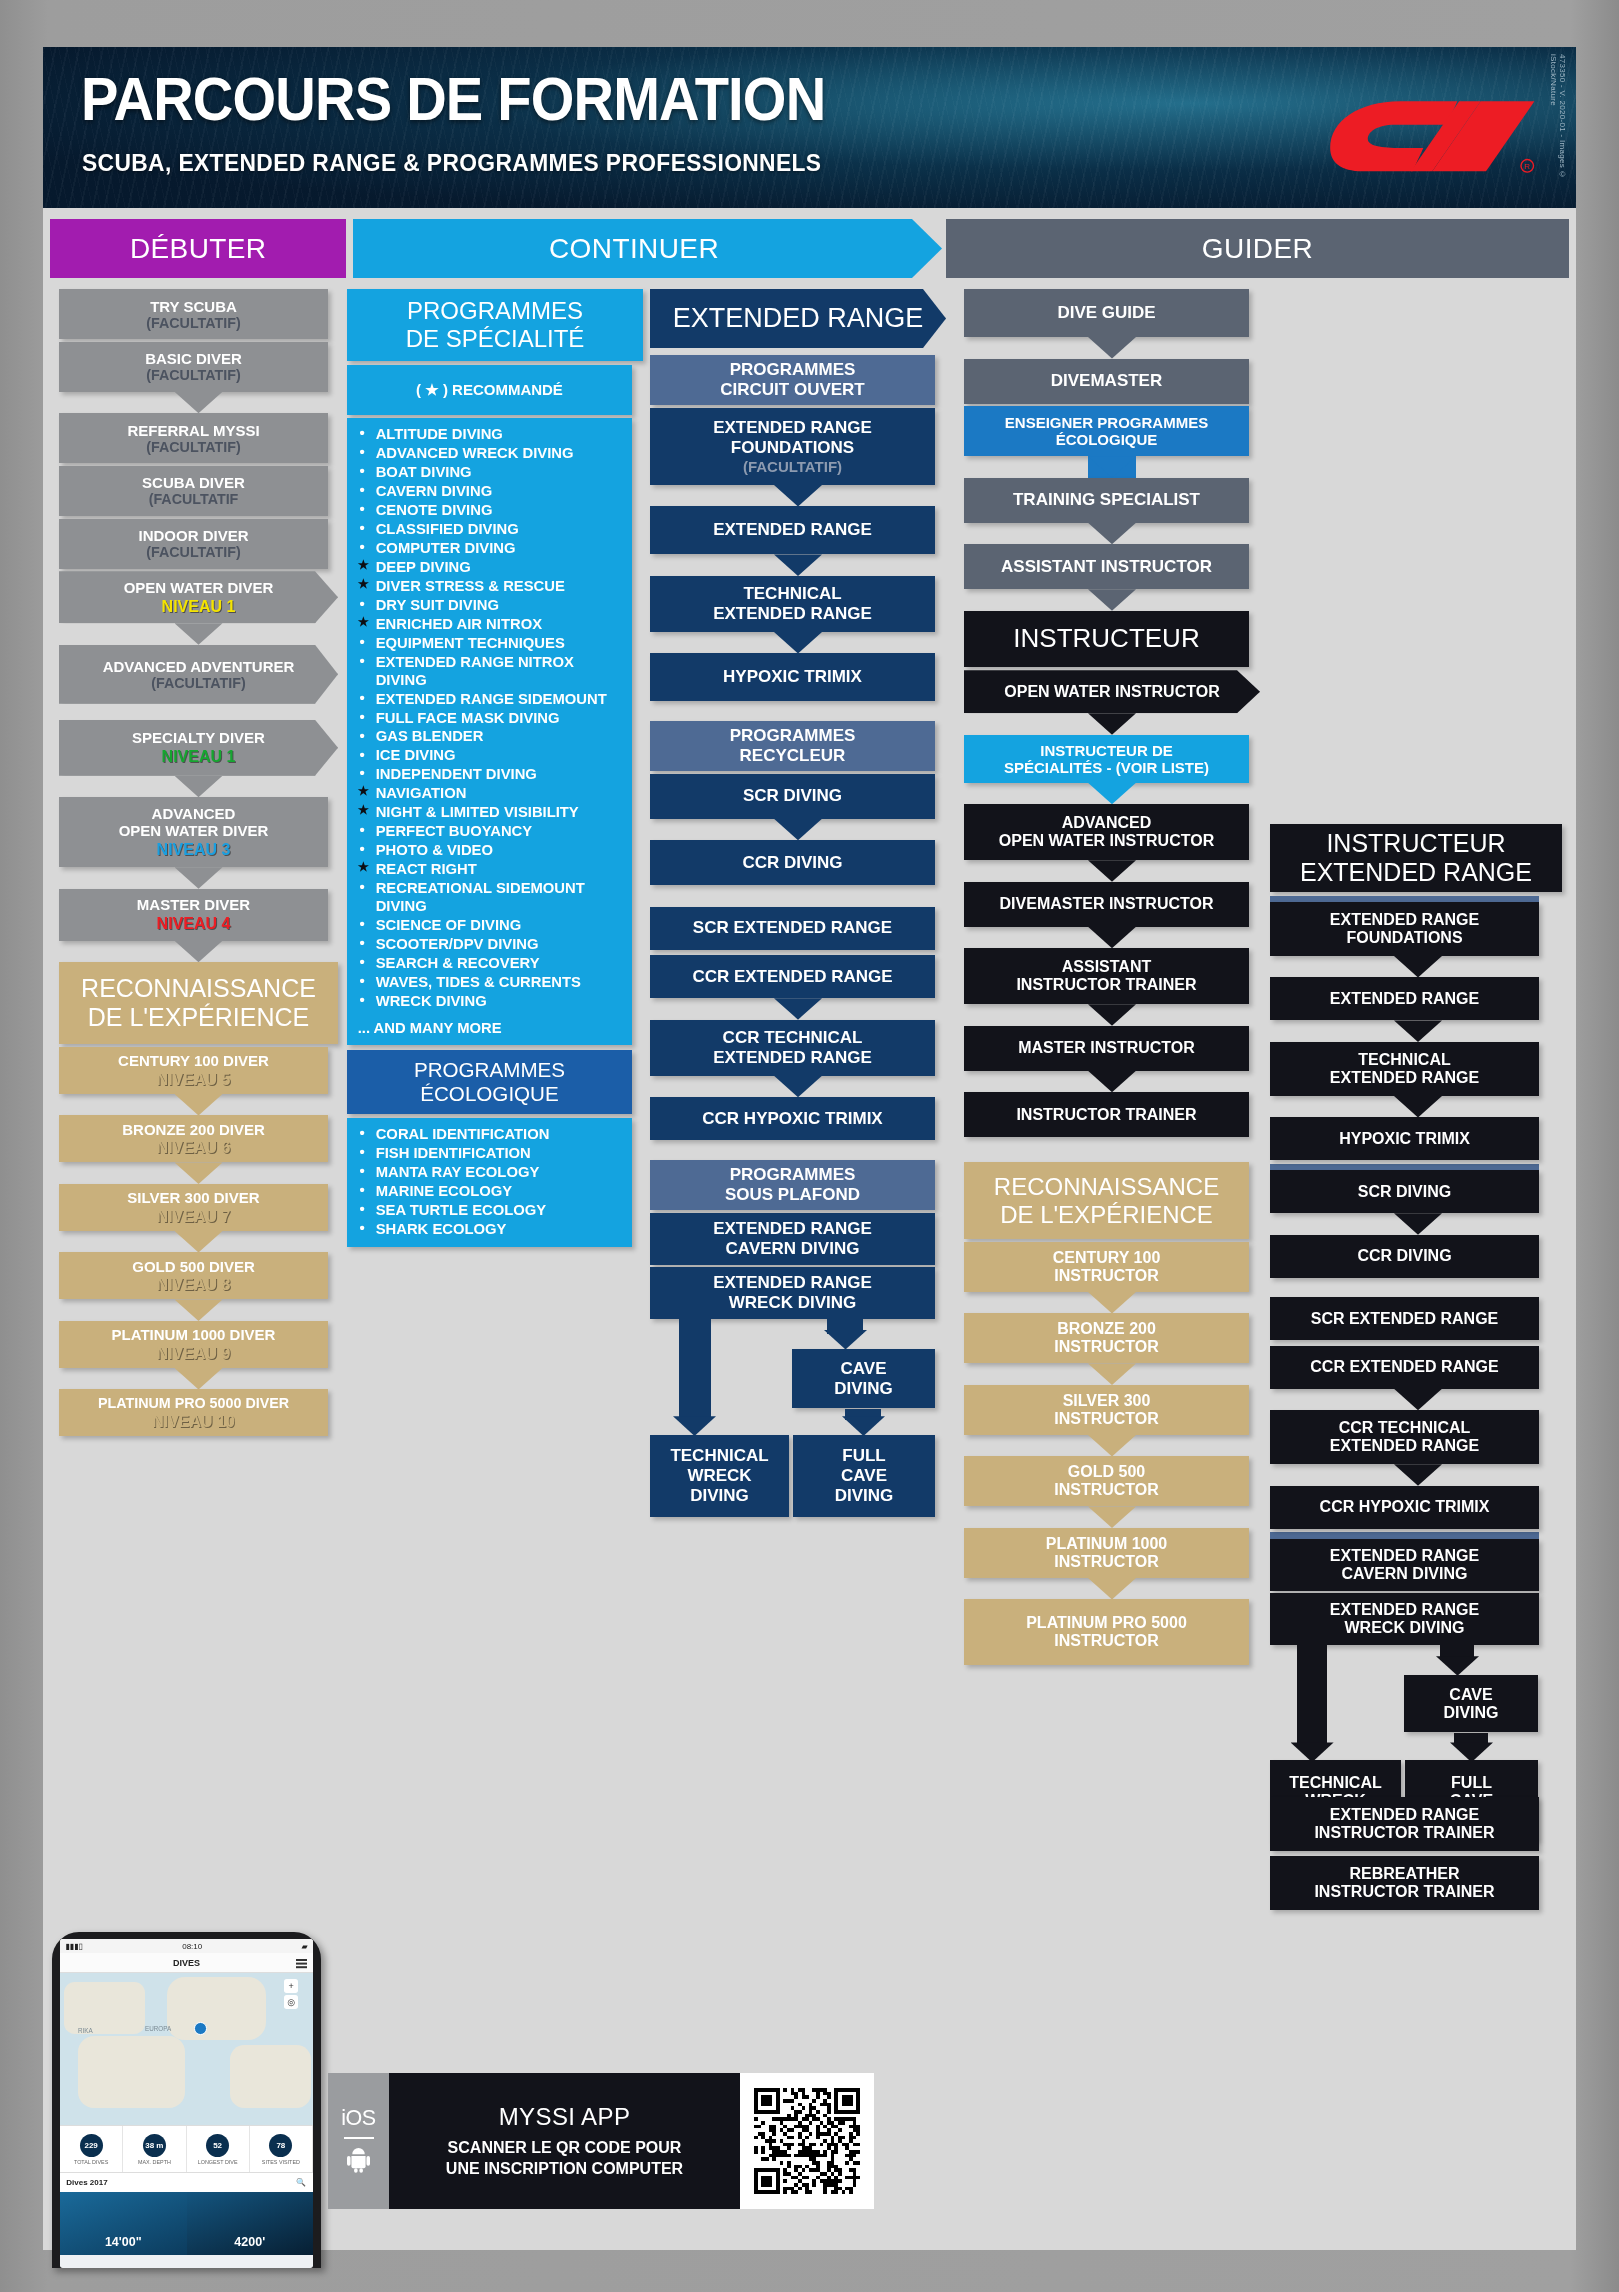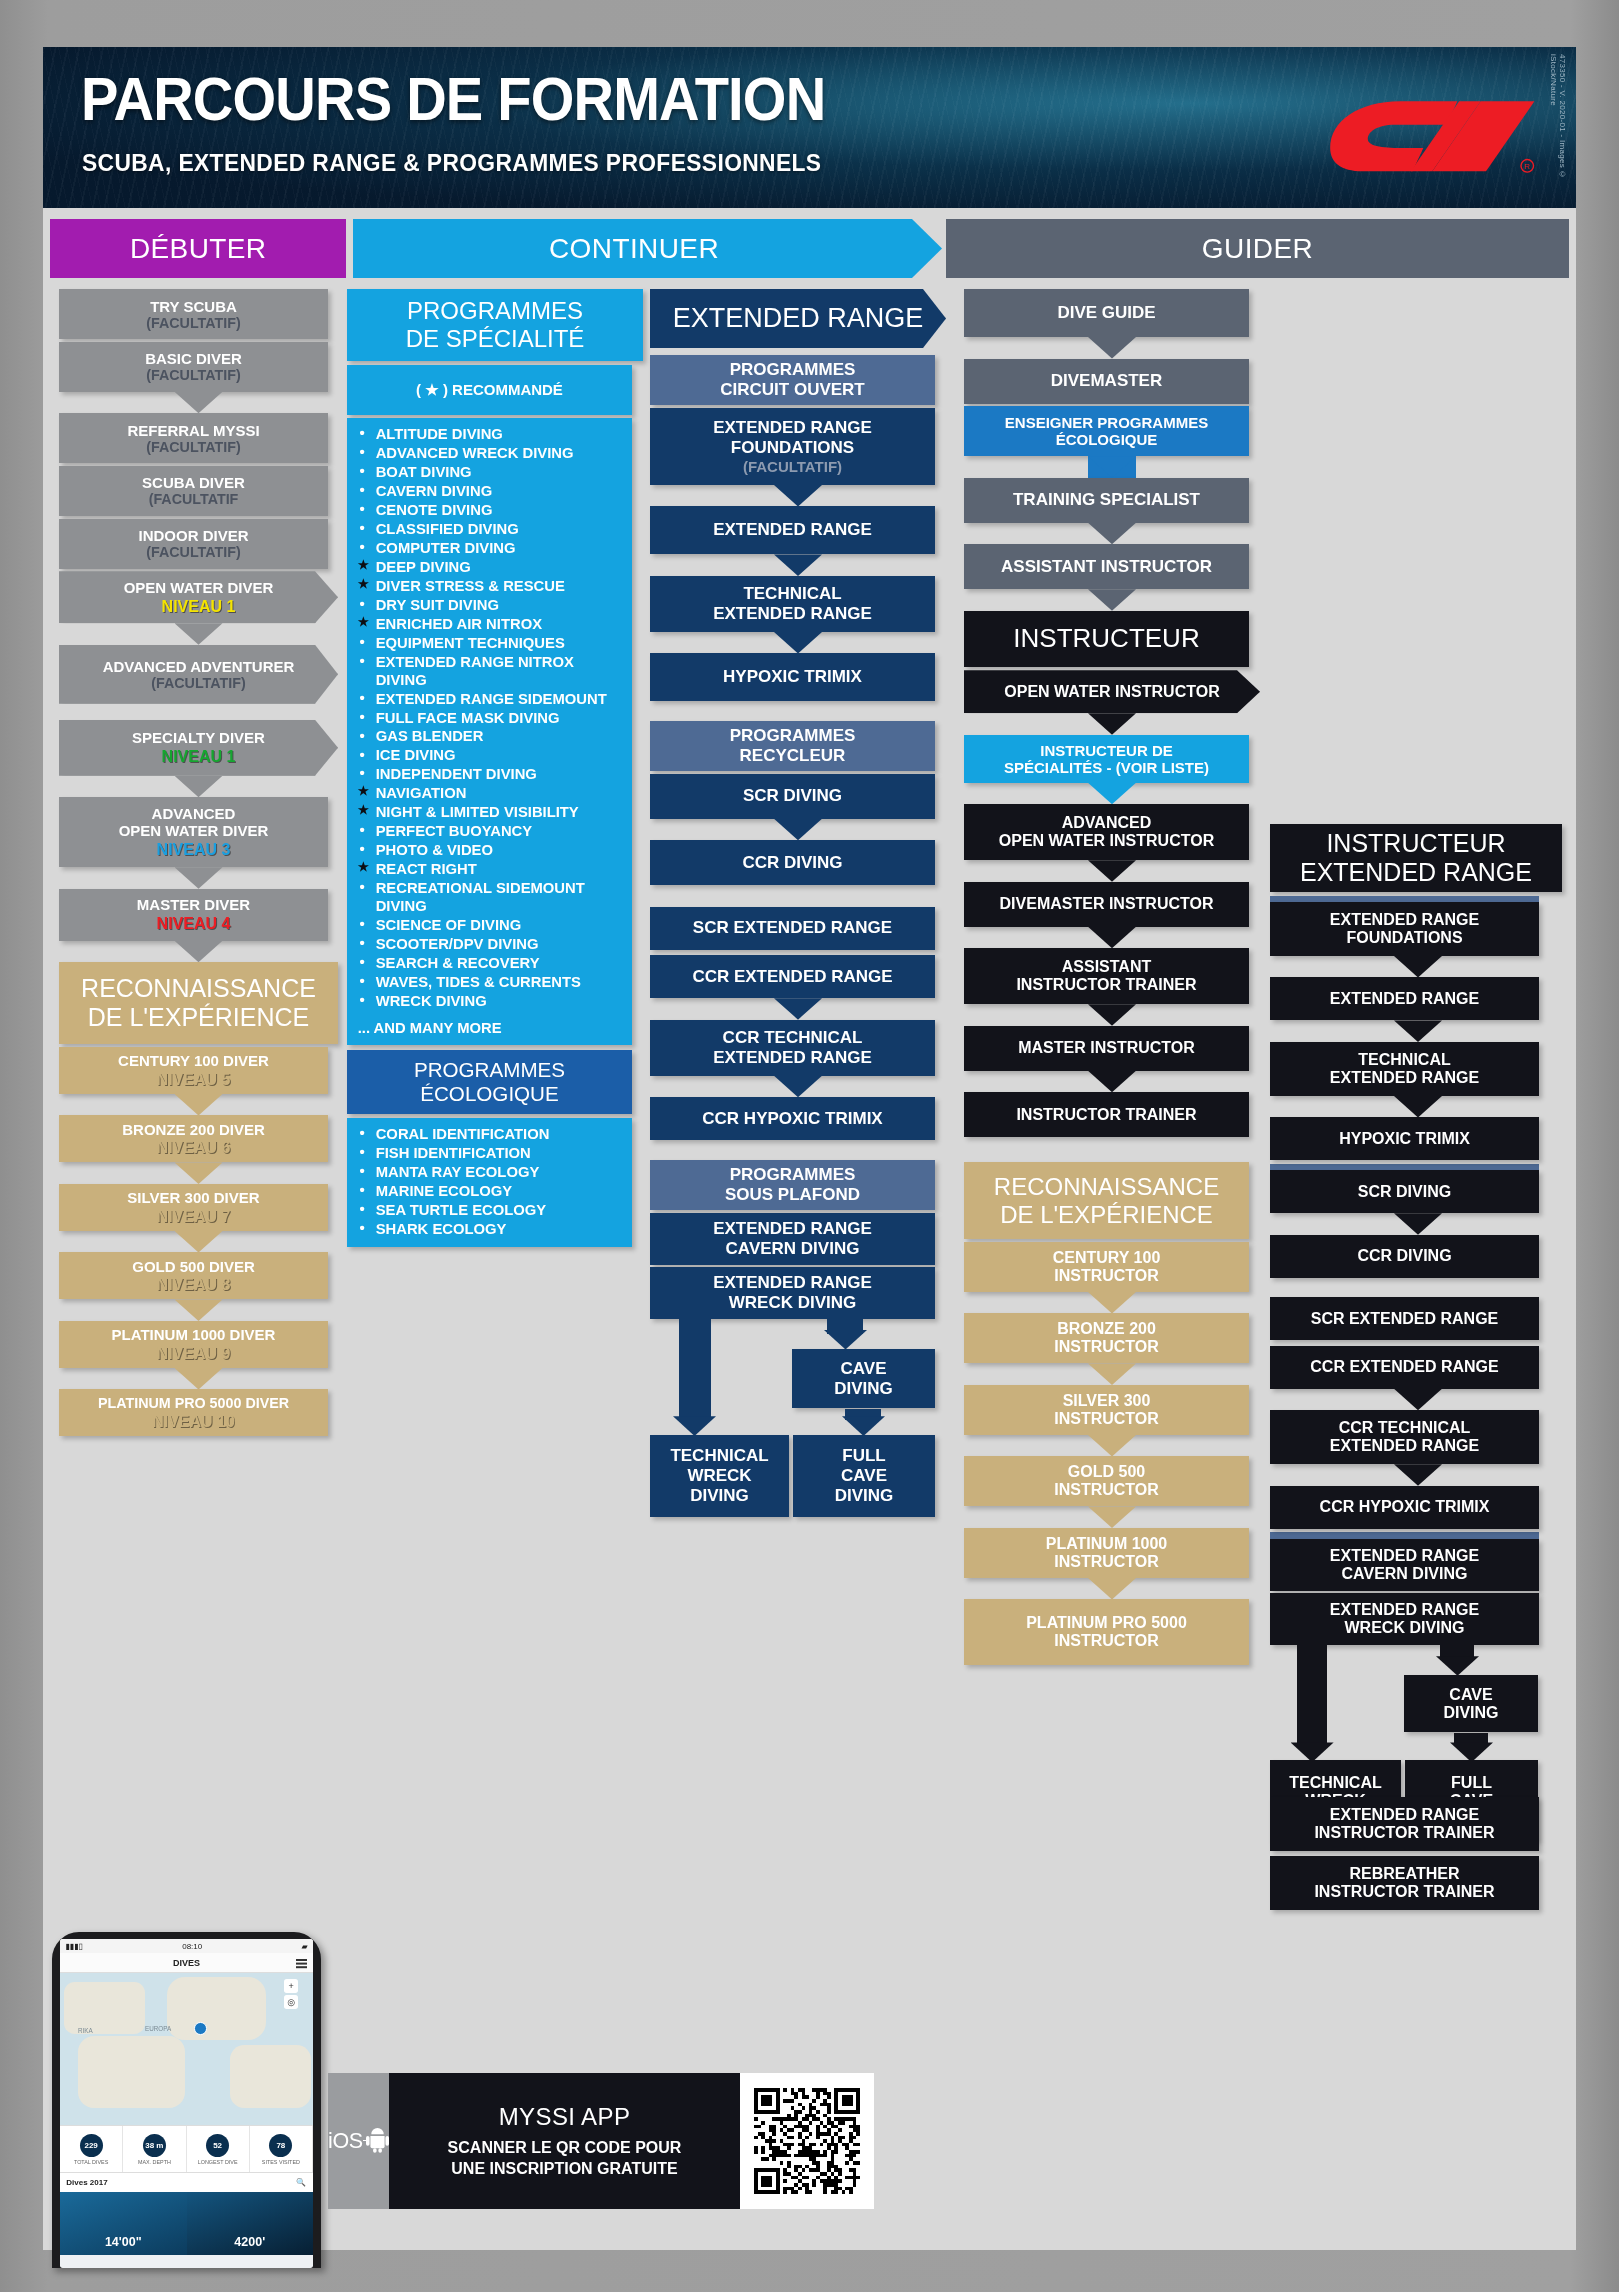--- a/index.html
+++ b/index.html
@@ -176,21 +176,21 @@
   .ph-filter { height:19.7px; background:#fff; border-top:0.9px solid #ddd; display:flex; align-items:center; justify-content:space-between; padding:0 6.3px; font-size:8px; font-weight:bold; color:#222; }
   .ph-tiles { display:flex; height:63px; }
   .ph-tile { flex:1; position:relative; display:flex; align-items:flex-end; justify-content:center; padding-bottom:5.4px; color:#fff; font-weight:bold; font-size:12.5px; }
   .ph-tile.t1 { background:linear-gradient(160deg,#1a6a9a,#0c3c5e); }
   .ph-tile.t2 { background:linear-gradient(160deg,#14557f,#071f33); }
 
   .footer-app {
     position:absolute; left:285px; top:2026px;
     width:546px; height:136px; display:flex;
   }
-  .fa-os { width:61px; background:#9a9c9f; display:flex; flex-direction:row; align-items:center; justify-content:center; color:#fff; }
+  .fa-os { width:61px; background:#9a9c9f; display:flex; flex-direction:column; align-items:center; justify-content:center; color:#fff; }
   .fa-os .ios { font-size:21.5px; letter-spacing:-0.4px; }
   .fa-os .rule { width:30px; height:1.8px; background:#fff; margin:6.3px 0 7.2px; }
   .fa-main { flex:1; background:#12131a; display:flex; flex-direction:column; align-items:center; justify-content:center; color:#fff; text-align:center; }
   .fa-main .t1 { font-size:24px; letter-spacing:0.4px; }
   .fa-main .t2 { font-size:16px; font-weight:bold; line-height:1.3; margin-top:7.2px; }
   .fa-qr { width:134px; background:#fff; display:flex; align-items:center; justify-content:center; }
   .qr { width:106px; height:106px; }
 </style>
 </head>
 <body>
@@ -740,21 +740,21 @@
           <rect x="14" y="25" width="4" height="5" rx="2"></rect>
           <path d="M6 9a7 7 0 0 1 14 0z"></path>
         </g>
             </svg>
       </span>
     </div>
     <div class="fa-main">
       <div class="t1">MYSSI APP</div>
       <div class="t2">
         <div>SCANNER LE QR CODE POUR</div>
-        <div>UNE INSCRIPTION GRATUITE</div>
+        <div>UNE INSCRIPTION COMPUTER</div>
       </div>
     </div>
     <div class="fa-qr">
       <svg class="qr" viewBox="0 0 29 29" shape-rendering="crispEdges">
         <rect width="29" height="29" fill="#fff"></rect>
         <g fill="#000" id="qr-cells">
               <rect x="0" y="0" width="1" height="1"></rect>
               <rect x="1" y="0" width="1" height="1"></rect>
               <rect x="2" y="0" width="1" height="1"></rect>
               <rect x="3" y="0" width="1" height="1"></rect>

